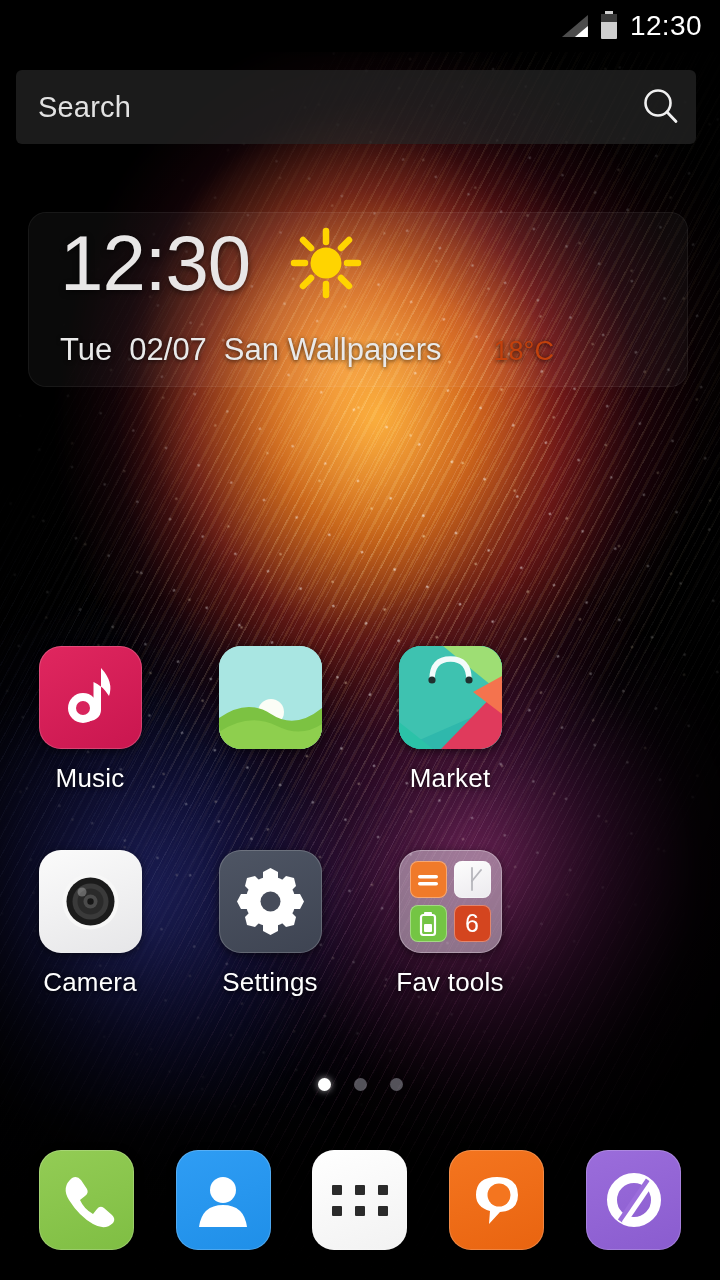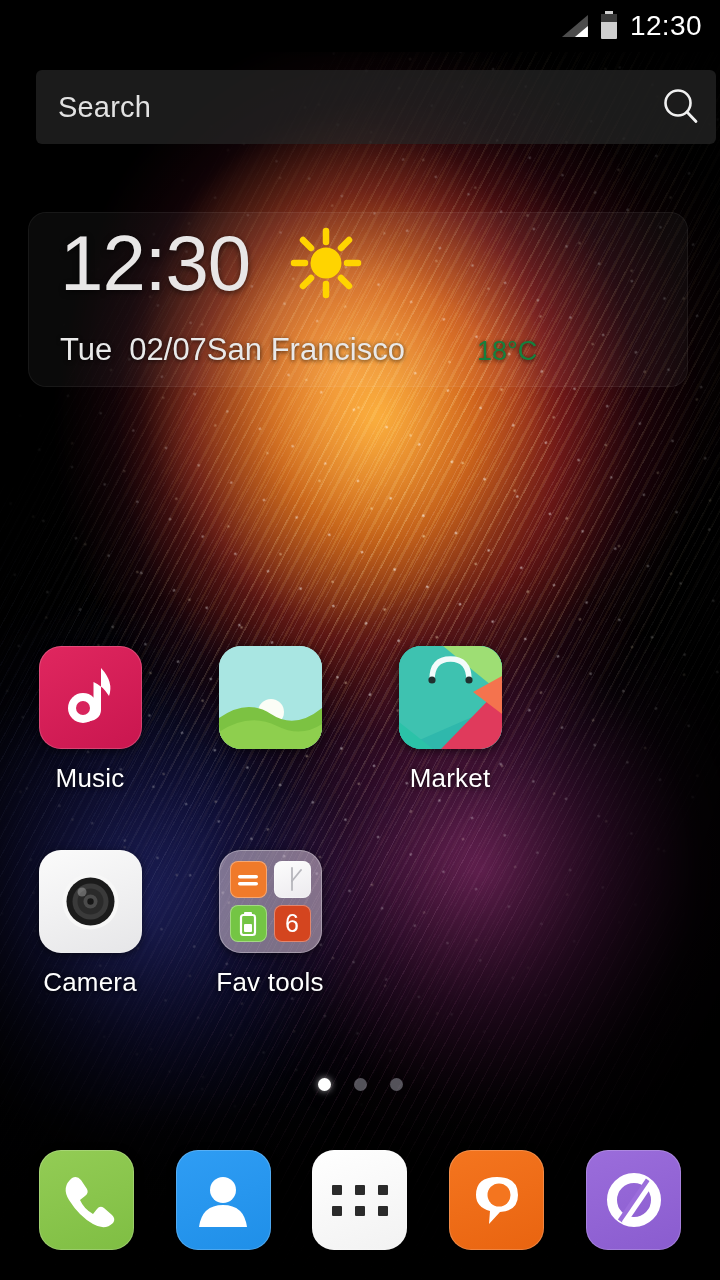--- a/index.html
+++ b/index.html
@@ -103,43 +103,43 @@
   .sb-signal .on { position:absolute; right:0; bottom:0; width:13px; height:11px;
     background:#fff; clip-path:polygon(100% 0,100% 100%,0 100%); }
   .sb-batt { width:16px; height:25px; position:relative; }
   .sb-batt .shell { position:absolute; inset:0; background:#cfcfcf; border-radius:1px; }
   .sb-batt .tip { position:absolute; left:4px; top:-3px; width:8px; height:3px; background:#cfcfcf; }
   .sb-batt .used { position:absolute; left:0; right:0; top:0; height:8px; background:#3a3a3a; }
   .sb-time { color:#fff; font-size:28px; letter-spacing:.4px; }
 
   
   .searchbar {
-    position:absolute; left:36px; top:70px; width:680px; height:74px;
+    position:absolute; left:16px; top:70px; width:680px; height:74px;
     background:rgba(38,38,38,.72); border-radius:6px;
     display:flex; align-items:center; z-index:30;
   }
   .search-text { flex:1; color:#e2e2e2; font-size:29px; padding-left:22px; letter-spacing:.2px; }
   .search-icon { width:70px; display:flex; align-items:center; justify-content:center; }
 
   
   .widget {
     position:absolute; left:28px; top:212px; width:660px; height:175px;
     border-radius:18px; background:rgba(255,255,255,.04);
     box-shadow:inset 0 0 0 1px rgba(255,255,255,.06);
     z-index:20;
   }
   .w-row1 { position:absolute; left:32px; top:12px; display:flex; align-items:center; gap:40px; }
   .w-clock { color:#e8e6e6; font-size:78px; font-weight:300; letter-spacing:-1px; line-height:1;
              text-shadow:0 2px 6px rgba(0,0,0,.6); }
   .w-sun { width:72px; height:72px; position:relative; }
   .w-row2 { position:absolute; left:32px; top:120px; display:flex; align-items:baseline; }
   .w-day, .w-date, .w-city { color:#e9e9e9; font-size:31px; text-shadow:0 1px 4px rgba(0,0,0,.75); }
   .w-day { margin-right:17px; }
-  .w-date { }
-  .w-temp { color:#15803d; font-size:27px; margin-left:72px; text-shadow:0 1px 4px rgba(0,0,0,.75); }
+  .w-date { margin-right:17px; }
+  .w-temp { color:#c2410c; font-size:27px; margin-left:52px; text-shadow:0 1px 4px rgba(0,0,0,.75); }
 
   
   .grid { position:absolute; left:0; top:646px; width:616px; z-index:20; }
   .row { display:flex; }
   .row.r2 { margin-top:56px; }
   .cell { width:180px; display:flex; flex-direction:column; align-items:center; }
   .tile { width:103px; height:103px; border-radius:22px; position:relative; overflow:hidden;
           box-shadow:0 2px 8px rgba(0,0,0,.55), inset 0 0 0 1px rgba(255,255,255,.18); }
   .label { margin-top:14px; color:#fff; font-size:26px; letter-spacing:.2px;
            text-shadow:0 1px 5px rgba(0,0,0,.92); white-space:nowrap; }
@@ -243,21 +243,21 @@
             <line x1="13" y1="59" x2="21" y2="51"></line>
             <line x1="51" y1="21" x2="59" y2="13"></line>
           </g>
           <circle cx="36" cy="36" r="15.5" fill="#ffd400"></circle>
         </svg>
       </div>
     </div>
     <div class="w-row2">
       <div class="w-day">Tue</div>
       <div class="w-date">02/07</div>
-      <div class="w-city">San Francisco</div>
+      <div class="w-city">San Wallpapers</div>
       <div class="w-temp">18°C</div>
     </div>
   </div>
 
   <div class="grid">
 
     <div class="row r1">
 
       <div class="cell">
         <div class="tile ic-music">
@@ -311,20 +311,39 @@
             <circle cx="51.5" cy="51.5" r="18" fill="#3a3a3a"></circle>
             <circle cx="51.5" cy="51.5" r="13" fill="#2a2a2a"></circle>
             <circle cx="51.5" cy="51.5" r="7" fill="#4a4a4a"></circle>
             <circle cx="51.5" cy="51.5" r="3.2" fill="#161616"></circle>
             <circle cx="43" cy="42" r="4.5" fill="rgba(255,255,255,.28)"></circle>
           </svg>
         </div>
         <div class="label">Camera</div>
       </div>
 
+      <div class="cell">
+        <div class="tile ic-set">
+          <svg width="103" height="103" viewBox="0 0 103 103">
+            <g fill="#fff">
+              <path d="M51.5 18 L59 22 L59 30 L44 30 L44 22 Z"></path>
+              <path d="M51.5 85 L44 81 L44 73 L59 73 L59 81 Z"></path>
+              <path d="M18 51.5 L22 44 L30 44 L30 59 L22 59 Z"></path>
+              <path d="M85 51.5 L81 59 L73 59 L73 44 L81 44 Z"></path>
+              <path d="M28 28 L36 26 L41 31 L31 41 L26 36 Z"></path>
+              <path d="M75 75 L67 77 L62 72 L72 62 L77 67 Z"></path>
+              <path d="M28 75 L26 67 L31 62 L41 72 L36 77 Z"></path>
+              <path d="M75 28 L77 36 L72 41 L62 31 L67 26 Z"></path>
+              <circle cx="51.5" cy="51.5" r="25"></circle>
+            </g>
+            <circle cx="51.5" cy="51.5" r="10" fill="#464c5a"></circle>
+          </svg>
+        </div>
+        <div class="label">Settings</div>
+      </div>
 
       <div class="cell">
         <div class="tile ic-folder">
           <div class="folder-grid">
             <div class="mini mini-calc">
               <svg width="34" height="34" viewBox="0 0 34 34">
                 <rect x="7" y="12" width="20" height="3.6" rx="1.8" fill="#fff"></rect>
                 <rect x="7" y="19" width="20" height="3.6" rx="1.8" fill="#fff"></rect>
               </svg>
             </div>

